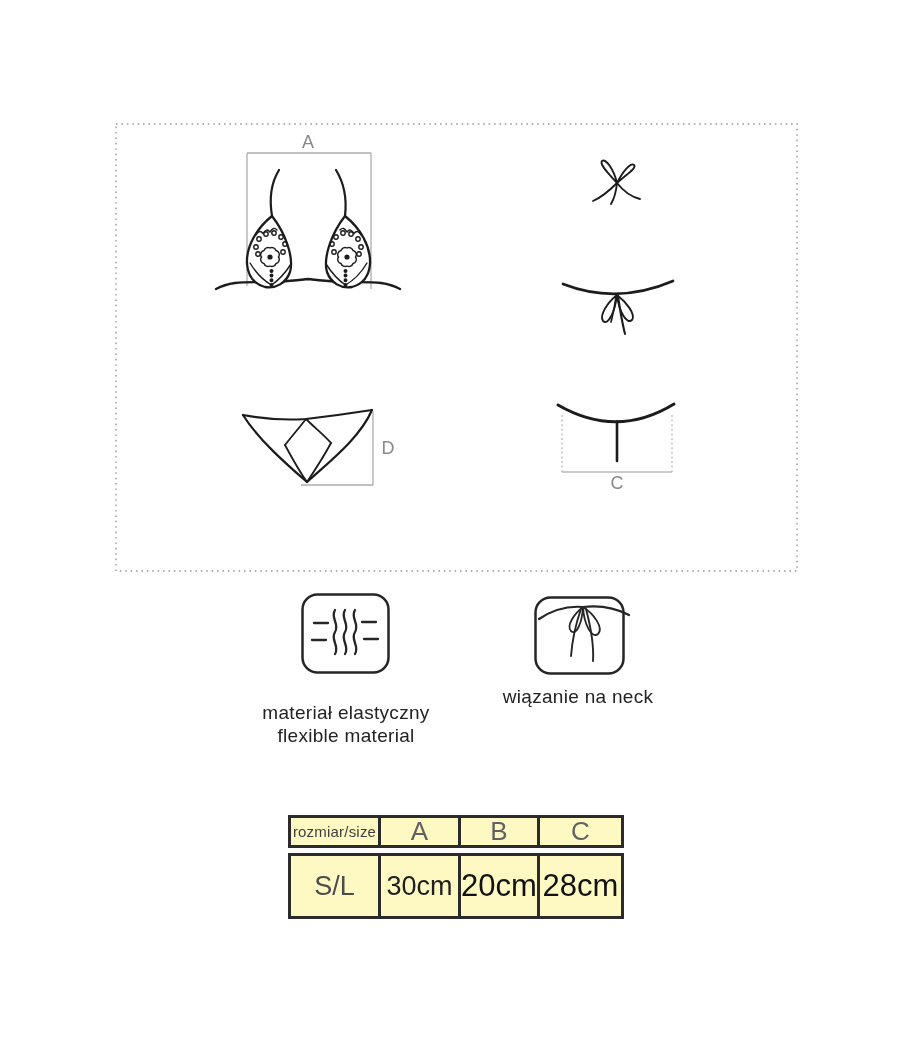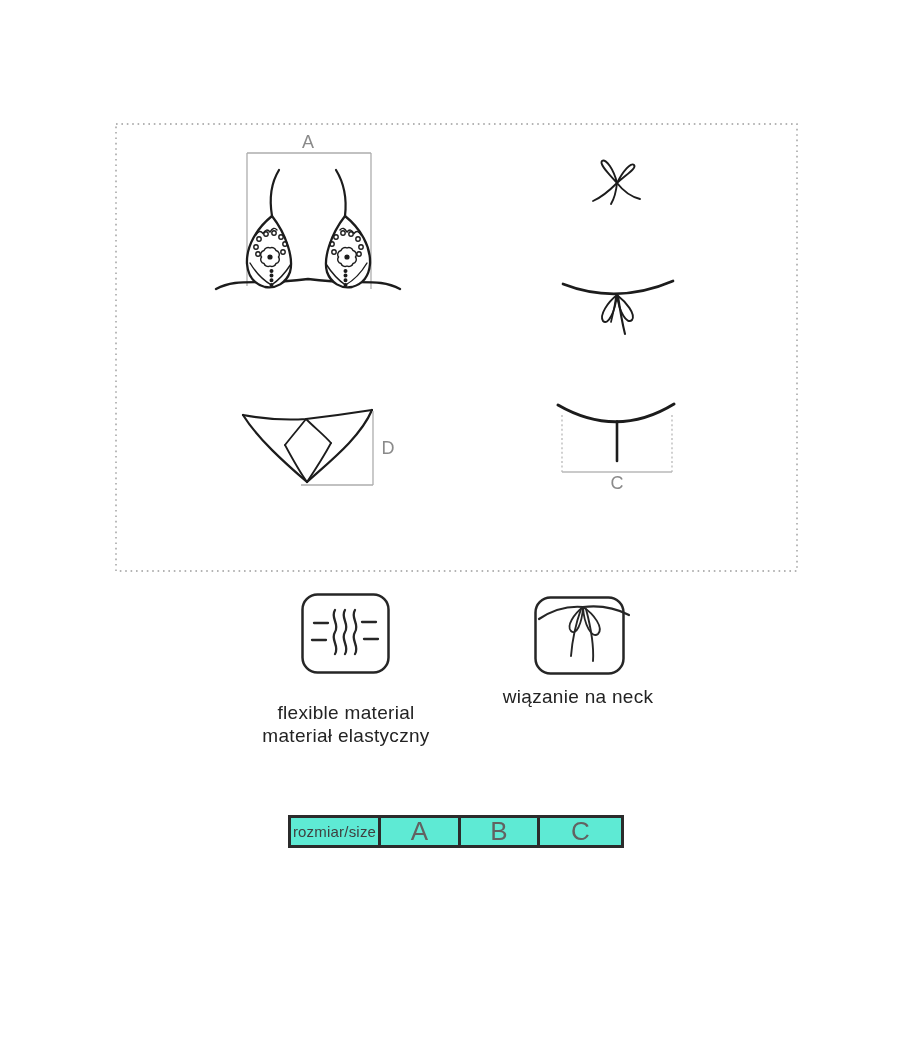--- a/index.html
+++ b/index.html
@@ -9,21 +9,21 @@
   .diagram{position:absolute;left:115px;top:123px;}
   .icon-left{position:absolute;left:301px;top:593px;}
   .icon-right{position:absolute;left:525px;top:588px;}
   .caption{position:absolute;text-align:center;color:#232323;font-size:19px;line-height:23px;letter-spacing:.3px;}
   .caption-left{left:226px;top:701px;width:240px;}
   .caption-right{left:468px;top:685px;width:220px;}
   .size-table{position:absolute;left:288px;top:815px;}
   .trow{display:flex;}
   .thead{height:33px;margin-bottom:5px;}
   .tbody{height:66px;}
-  .cell{box-sizing:border-box;border:3px solid #2b2b2b;background:#5eead4;display:flex;align-items:center;justify-content:center;}
+  .cell{box-sizing:border-box;border:3px solid #2b2b2b;background:#fef9c3;display:flex;align-items:center;justify-content:center;}
   .cell + .cell{margin-left:-3px;}
   .c0{width:93px;}.c1{width:83px;}.c2{width:82px;}.c3{width:87px;}
   .hcell{font-size:15px;color:#3f3f3f;letter-spacing:.2px;}
   .hletter{font-size:26px;color:#626262;}
   .sizecell{font-size:27px;color:#4c4c4c;}
   .val{font-size:27px;color:#1f1f1f;}
   .val-big{font-size:31px;color:#121212;}
 </style>
 </head>
 <body>
@@ -141,22 +141,22 @@
       <path d="M34,17 C29,25 39,31 34,39 C29,47 39,53 34,61"></path>
       <path d="M44,17 C39,25 49,31 44,39 C39,47 49,53 44,61"></path>
       <path d="M54,17 C49,25 59,31 54,39 C49,47 59,53 54,61"></path>
       <path d="M13,30 H27"></path>
       <path d="M11,47 H25"></path>
       <path d="M61,29 H75"></path>
       <path d="M63,46 H77"></path>
     </g>
   </svg>
   <div class="caption caption-left">
+    <div>materiał elastyczny</div>
     <div>flexible material</div>
-    <div>materiał elastyczny</div>
   </div>
 
   <svg class="icon-right" width="110" height="95" viewBox="0 0 110 95">
     <rect x="10.5" y="9.5" width="88" height="76" rx="15" fill="none" stroke="#262626" stroke-width="2.5"></rect>
     <g stroke="#262626" fill="none" stroke-linecap="round">
       <path d="M14,31 Q35,17 58,19" stroke-width="2.2"></path>
       <path d="M58,19 Q83,16 104,27" stroke-width="2.2"></path>
       <path d="M58,19 C49,26 41,38 46,43 C51,48 57,36 58,19" stroke-width="1.8"></path>
       <path d="M58,19 C69,26 79,40 73,46 C67,51 59,37 58,19" stroke-width="1.8"></path>
       <path d="M56,21 C50,38 47,55 46,68" stroke-width="1.9"></path>
@@ -167,15 +167,21 @@
     <div>wiązanie na neck</div>
   </div>
 
   <div class="size-table">
     <div class="trow thead">
       <div class="cell c0 hcell">rozmiar/size</div>
       <div class="cell c1 hletter">A</div>
       <div class="cell c2 hletter">B</div>
       <div class="cell c3 hletter">C</div>
     </div>
+    <div class="trow tbody">
+      <div class="cell c0 sizecell">S/L</div>
+      <div class="cell c1 val">30cm</div>
+      <div class="cell c2 val-big">20cm</div>
+      <div class="cell c3 val-big">28cm</div>
+    </div>
   </div>
 
 </div>
 
 </body></html>

